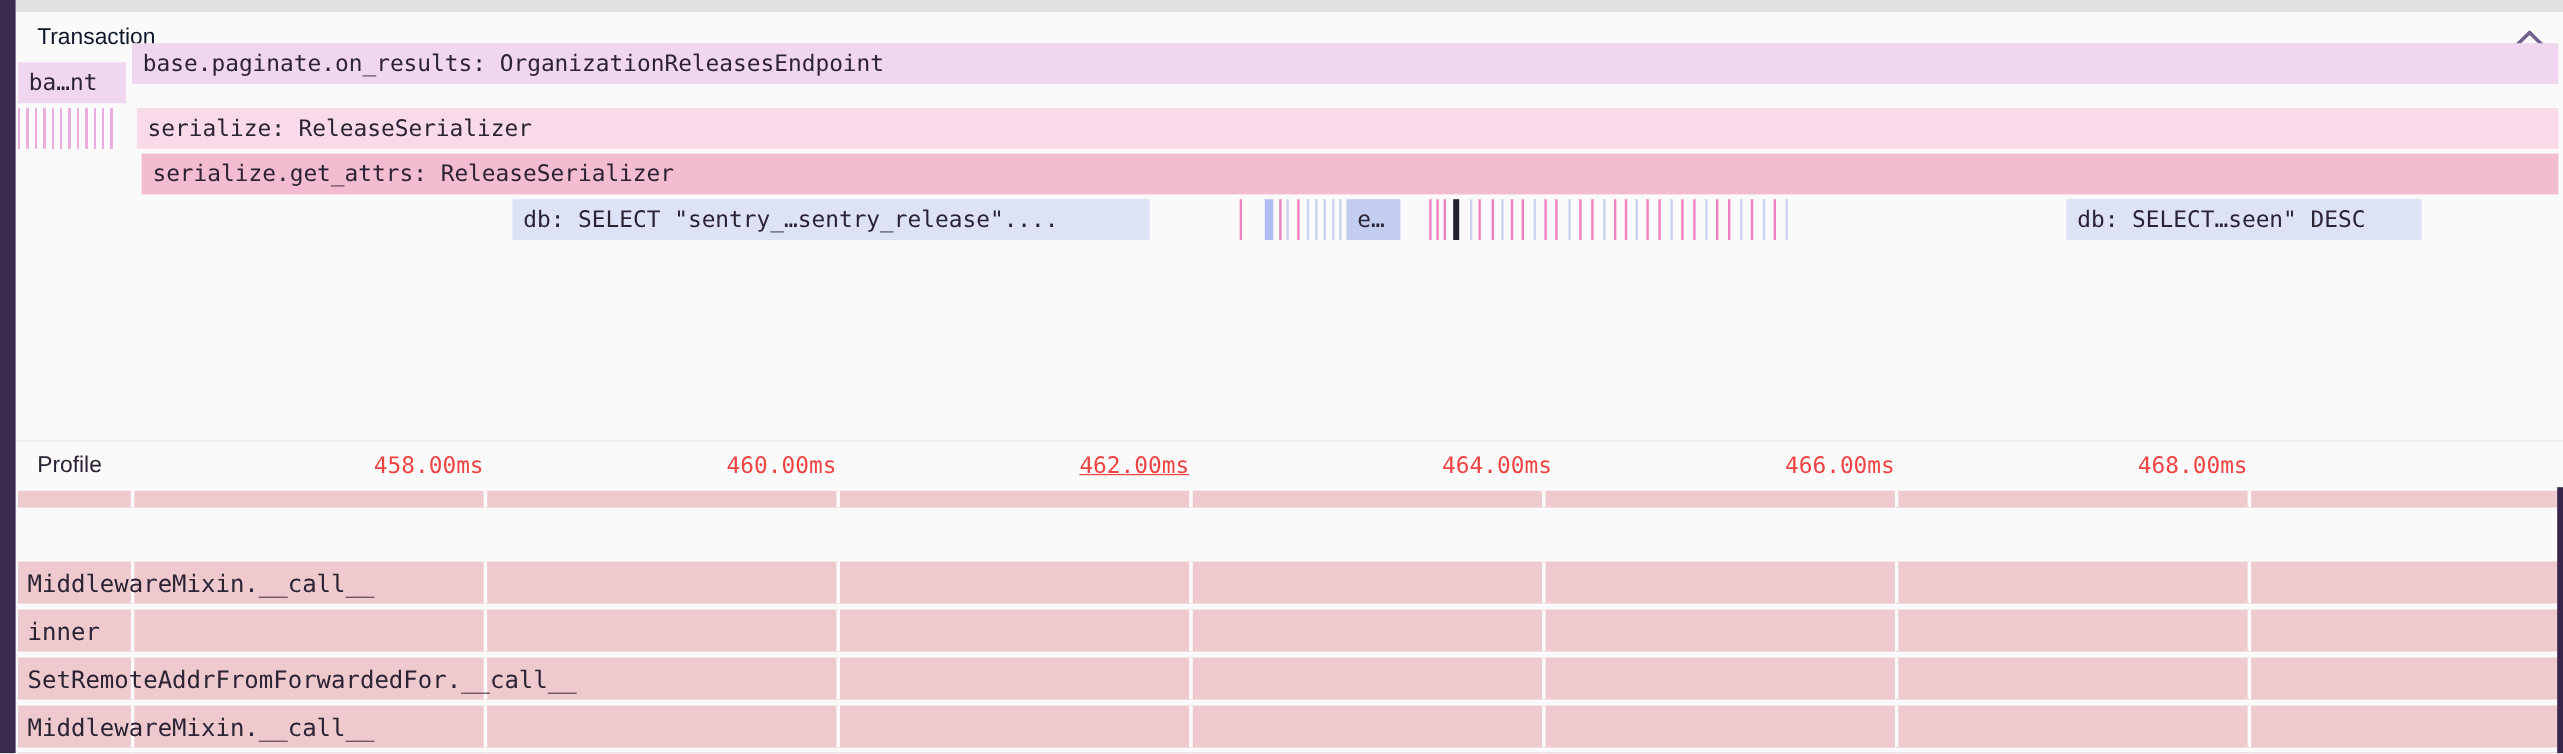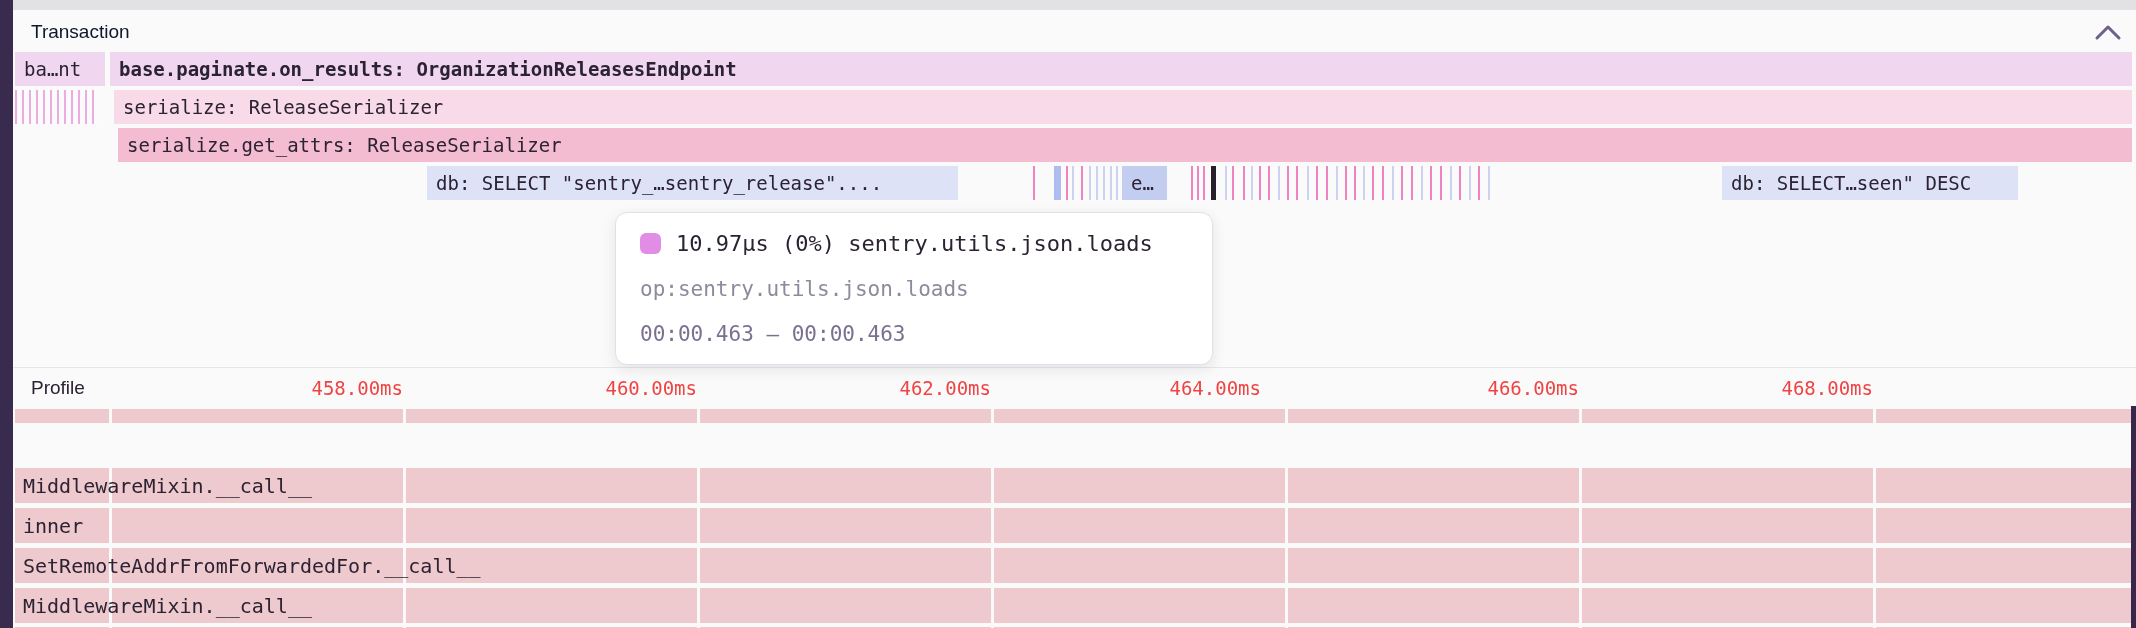--- a/index.html
+++ b/index.html
@@ -68,21 +68,21 @@
     <span class="tx-title">Transaction</span>
     <span class="chevron">
       <svg width="28" height="17" viewBox="0 0 28 17">
         <polyline points="3,14 14,3 25,14" fill="none" stroke="#6e5f8e" stroke-width="3" stroke-linecap="round" stroke-linejoin="round"></polyline>
       </svg>
     </span>
   </div>
 
   <div class="span-layer">
       <div class="span" style="left: 15px; top: 52px; width: 90px; height: 34px; background: rgb(240, 215, 239);">ba…nt</div>
-      <div class="span" style="left: 110px; top: 52px; width: 2022px; height: 34px; background: rgb(240, 215, 239); font-weight: bold;">base.paginate.on_results: OrganizationReleasesEndpoint</div>
+      <div class="span" style="left: 110px; top: 36px; width: 2022px; height: 34px; background: rgb(240, 215, 239);">base.paginate.on_results: OrganizationReleasesEndpoint</div>
       <div class="span span-stripes" style="left: 15px; top: 90px; width: 84px; height: 34px;"></div>
       <div class="span" style="left: 114px; top: 90px; width: 2018px; height: 34px; background: rgb(249, 218, 232);">serialize: ReleaseSerializer</div>
       <div class="span" style="left: 118px; top: 128px; width: 2014px; height: 34px; background: rgb(244, 188, 208);">serialize.get_attrs: ReleaseSerializer</div>
       <div class="span" style="left: 427px; top: 166px; width: 531px; height: 34px; background: rgb(222, 226, 247);">db: SELECT "sentry_…sentry_release"....</div>
       <div class="span" style="left: 1122px; top: 166px; width: 45px; height: 34px; background: rgb(195, 205, 240);">e…</div>
       <div class="span" style="left: 1722px; top: 166px; width: 296px; height: 34px; background: rgb(222, 226, 247);">db: SELECT…seen" DESC</div>
       <div class="tick" style="left: 1033px; top: 166px; width: 2px; height: 34px; background: rgb(239, 130, 192);"></div>
       <div class="tick" style="left: 1054px; top: 166px; width: 7px; height: 34px; background: rgb(174, 188, 242);"></div>
       <div class="tick" style="left: 1066px; top: 166px; width: 2px; height: 34px; background: rgb(239, 130, 192);"></div>
       <div class="tick" style="left: 1072px; top: 166px; width: 2px; height: 34px; background: rgb(204, 211, 240);"></div>
@@ -120,39 +120,31 @@
       <div class="tick" style="left: 1421px; top: 166px; width: 2px; height: 34px; background: rgb(204, 211, 240);"></div>
       <div class="tick" style="left: 1430px; top: 166px; width: 2px; height: 34px; background: rgb(239, 130, 192);"></div>
       <div class="tick" style="left: 1440px; top: 166px; width: 2px; height: 34px; background: rgb(239, 130, 192);"></div>
       <div class="tick" style="left: 1450px; top: 166px; width: 2px; height: 34px; background: rgb(204, 211, 240);"></div>
       <div class="tick" style="left: 1459px; top: 166px; width: 2px; height: 34px; background: rgb(239, 130, 192);"></div>
       <div class="tick" style="left: 1469px; top: 166px; width: 2px; height: 34px; background: rgb(204, 211, 240);"></div>
       <div class="tick" style="left: 1478px; top: 166px; width: 2px; height: 34px; background: rgb(239, 130, 192);"></div>
       <div class="tick" style="left: 1488px; top: 166px; width: 2px; height: 34px; background: rgb(204, 211, 240);"></div>
     </div>
 
-  <div class="tooltip">
-    <div class="tooltip-line1">
-      <span class="swatch" style="background: rgb(225, 141, 230);"></span>
-      <span>10.97µs (0%) sentry.utils.json.loads</span>
-    </div>
-    <div class="tooltip-op">op:sentry.utils.json.loads</div>
-    <div class="tooltip-time">00:00.463 — 00:00.463</div>
-  </div>
 
   <div class="divider"></div>
 
   <div class="profile-header">
     <span class="profile-title">Profile</span>
   </div>
   <div id="axis-layer">
       <div class="axis-label" style="left: 272px;">458.00ms</div>
       <div class="axis-label" style="left: 566px;">460.00ms</div>
-      <div class="axis-label" style="left: 860px;">462.00ms</div>
-      <div class="axis-label" style="left: 1130px;">464.00ms</div>
+      <div class="axis-label" style="left: 860px; text-decoration: underline;">462.00ms</div>
+      <div class="axis-label" style="left: 1182px; text-align: center;">464.00ms</div>
       <div class="axis-label" style="left: 1448px;">466.00ms</div>
       <div class="axis-label" style="left: 1742px;">468.00ms</div>
     </div>
 
   <div class="flame-layer">
       <div class="flame-row" style="top: 409px; height: 14px; background: rgb(238, 201, 205);">
         <div class="gridline" style="left: 94px; background: rgb(250, 250, 250);"></div>
         <div class="gridline" style="left: 388px; background: rgb(250, 250, 250);"></div>
         <div class="gridline" style="left: 682px; background: rgb(250, 250, 250);"></div>
         <div class="gridline" style="left: 976px; background: rgb(250, 250, 250);"></div>

